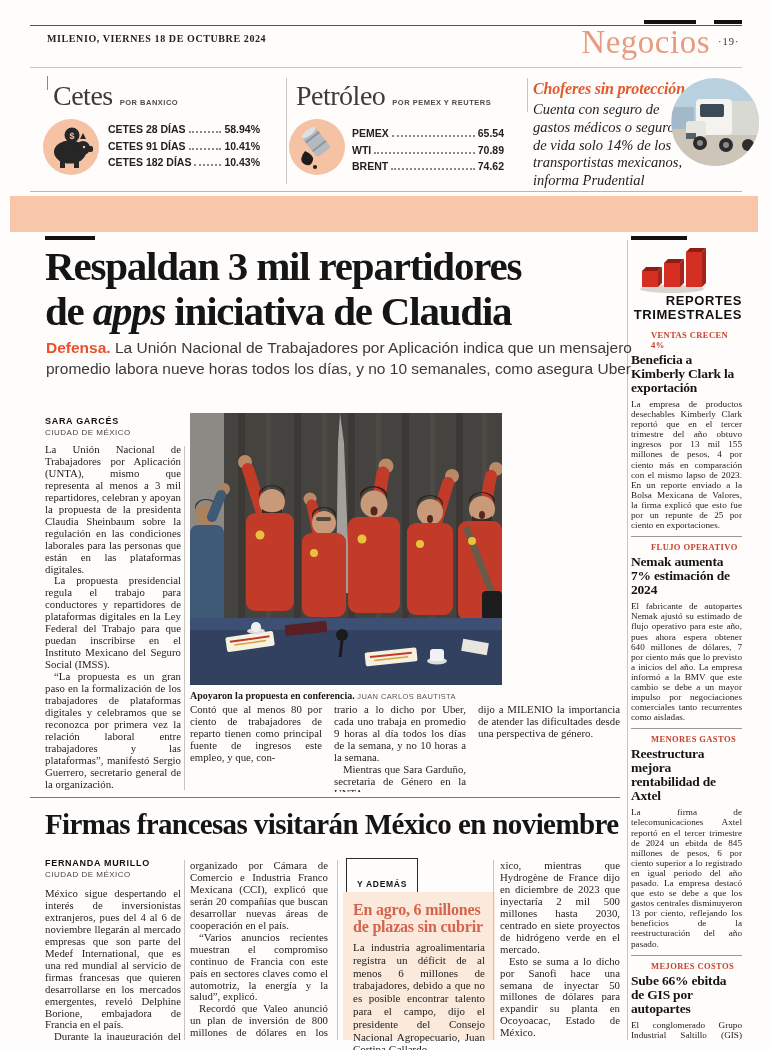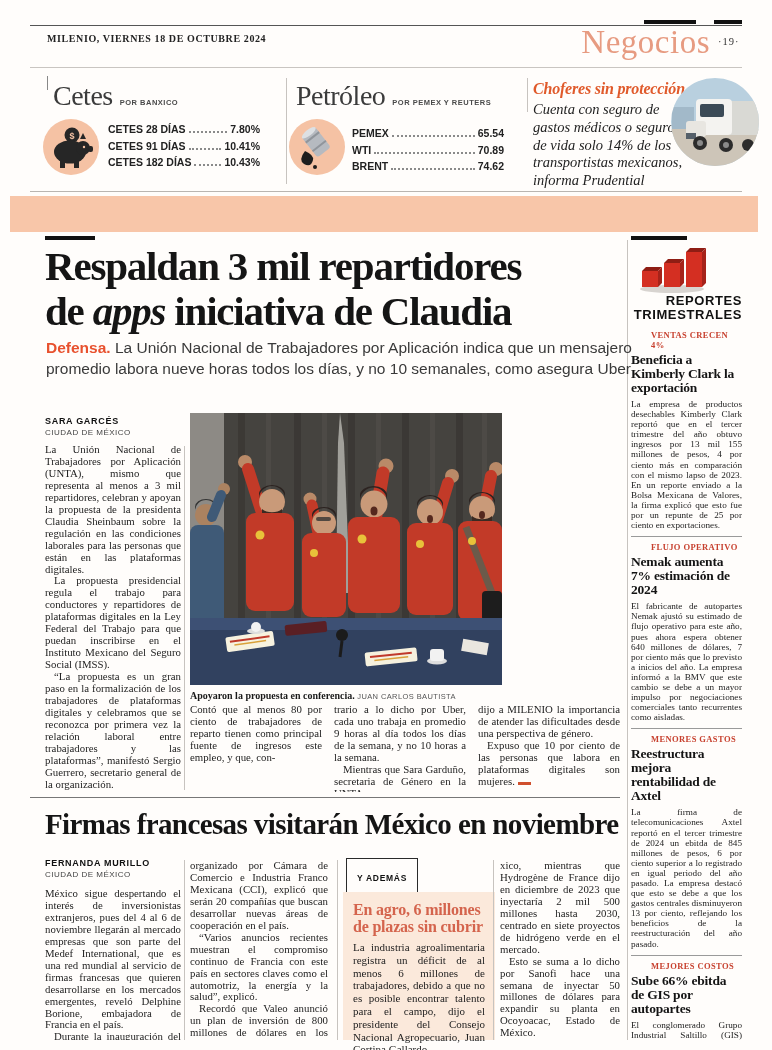--- a/index.html
+++ b/index.html
@@ -45,21 +45,21 @@
   
   .sb-title{font-family:"Liberation Sans",sans-serif;font-weight:700;font-size:13px;line-height:14px;
             letter-spacing:.6px;color:#111;text-align:right;}
   .sb-kicker{font-weight:700;font-size:8.5px;letter-spacing:.4px;color:#c7402e;margin-bottom:3px;margin-left:20px;}
   .sb-item-title{font-weight:700;font-size:13.5px;line-height:14px;letter-spacing:-.2px;color:#141414;margin-bottom:4px;}
   .sb-body{font-size:9.2px;line-height:10.1px;text-align:justify;color:#1d1d1d;}
   .sb-sep{border:none;border-top:1px solid #9a9a9a;margin:6px 0 5px 0;}
 
   
   .headline2{font-weight:700;font-size:29px;letter-spacing:-.6px;color:#151515;}
-  .ademas-box{border:1.5px solid #2a2a2a;display:inline-block;padding:14px 10px;
+  .ademas-box{border:1.5px solid #2a2a2a;display:inline-block;padding:20px 10px;
               font-family:"Liberation Sans",sans-serif;font-weight:700;font-size:8.5px;letter-spacing:.7px;color:#111;}
   .aside-panel{background:#fbe9db;padding:9px 10px;}
   .aside-title{font-weight:700;font-size:16px;line-height:17px;color:#d4644d;letter-spacing:-.2px;margin-bottom:6px;}
   .aside-body{font-size:11px;line-height:12.8px;color:#1d1d1d;text-align:justify;}
 </style>
 </head>
 <body>
 
 <div class="page">
 
@@ -87,21 +87,21 @@
       <polygon points="38,21 44,21 41,15" fill="#262626"></polygon>
       <rect x="18" y="43" width="5" height="7" fill="#262626"></rect>
       <rect x="32" y="43" width="5" height="7" fill="#262626"></rect>
       <circle cx="42" cy="29" r="1.2" fill="#f5c2a4"></circle>
     </svg>
   </div>
   <div class="abs" style="left:108px;top:123px;">
     <div class="trow">
       <span>CETES 28 DÍAS</span>
       <span class="lead"></span>
-      <span>7.80%</span>
+      <span>58.94%</span>
     </div>
     <div class="trow">
       <span>CETES 91 DÍAS</span>
       <span class="lead"></span>
       <span>10.41%</span>
     </div>
     <div class="trow">
       <span>CETES 182 DÍAS</span>
       <span class="lead"></span>
       <span>10.43%</span>
@@ -303,21 +303,20 @@
   <div class="vrule" style="left:184px;top:446px;height:344px;"></div>
   <div class="abs bodycol" style="left:190px;top:704px;width:132px;height:88px;">
     <p>Contó que al menos 80 por ciento de trabajadores de reparto tienen como principal fuente de ingresos este empleo, y que, con-</p>
   </div>
   <div class="abs bodycol" style="left:334px;top:704px;width:132px;height:88px;">
     <p>trario a lo dicho por Uber, cada uno trabaja en promedio 9 horas al día todos los días de la semana, y no 10 horas a la semana.</p>
     <p>Mientras que Sara Garduño, secretaria de Género en la UNTA,</p>
   </div>
   <div class="abs bodycol" style="left:478px;top:704px;width:142px;height:92px;">
     <p>dijo a MILENIO la importancia de atender las dificultades desde una perspectiva de género.</p>
-    <p><span>Expuso que 10 por ciento de las personas que labora en plataformas digitales son mujeres.</span><span class="endmark"></span></p>
   </div>
 
   <div class="abs" style="left:638px;top:243px;">
     <svg width="72" height="50" viewBox="0 0 72 50">
       <ellipse cx="34" cy="46" rx="32" ry="4" fill="#d8d4d0"></ellipse>
       <g>
         <polygon points="4,28 8,24 24,24 20,28" fill="#8f1d14"></polygon>
           <rect x="4" y="28" width="16" height="16" fill="#d42f22"></rect>
           <polygon points="20,28 24,24 24,40 20,44" fill="#a6231a"></polygon>
         <polygon points="26,20 30,16 46,16 42,20" fill="#8f1d14"></polygon>

